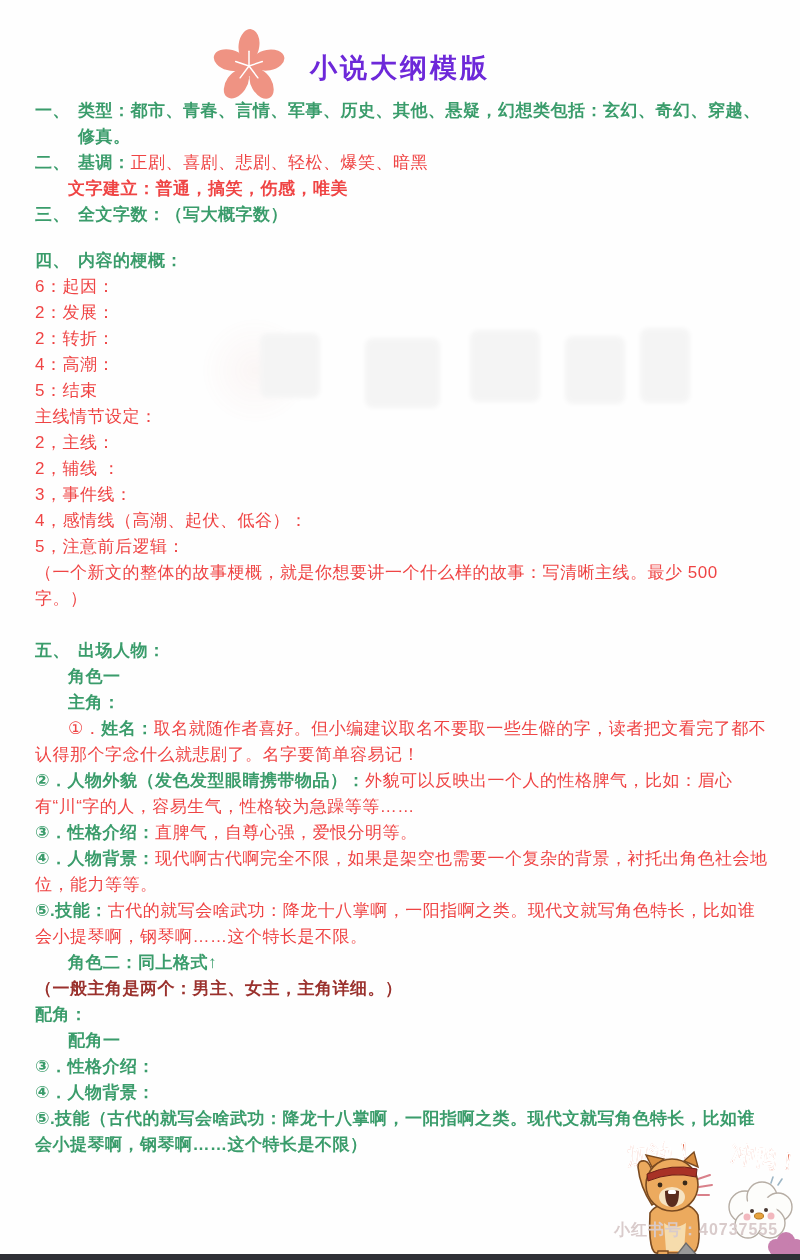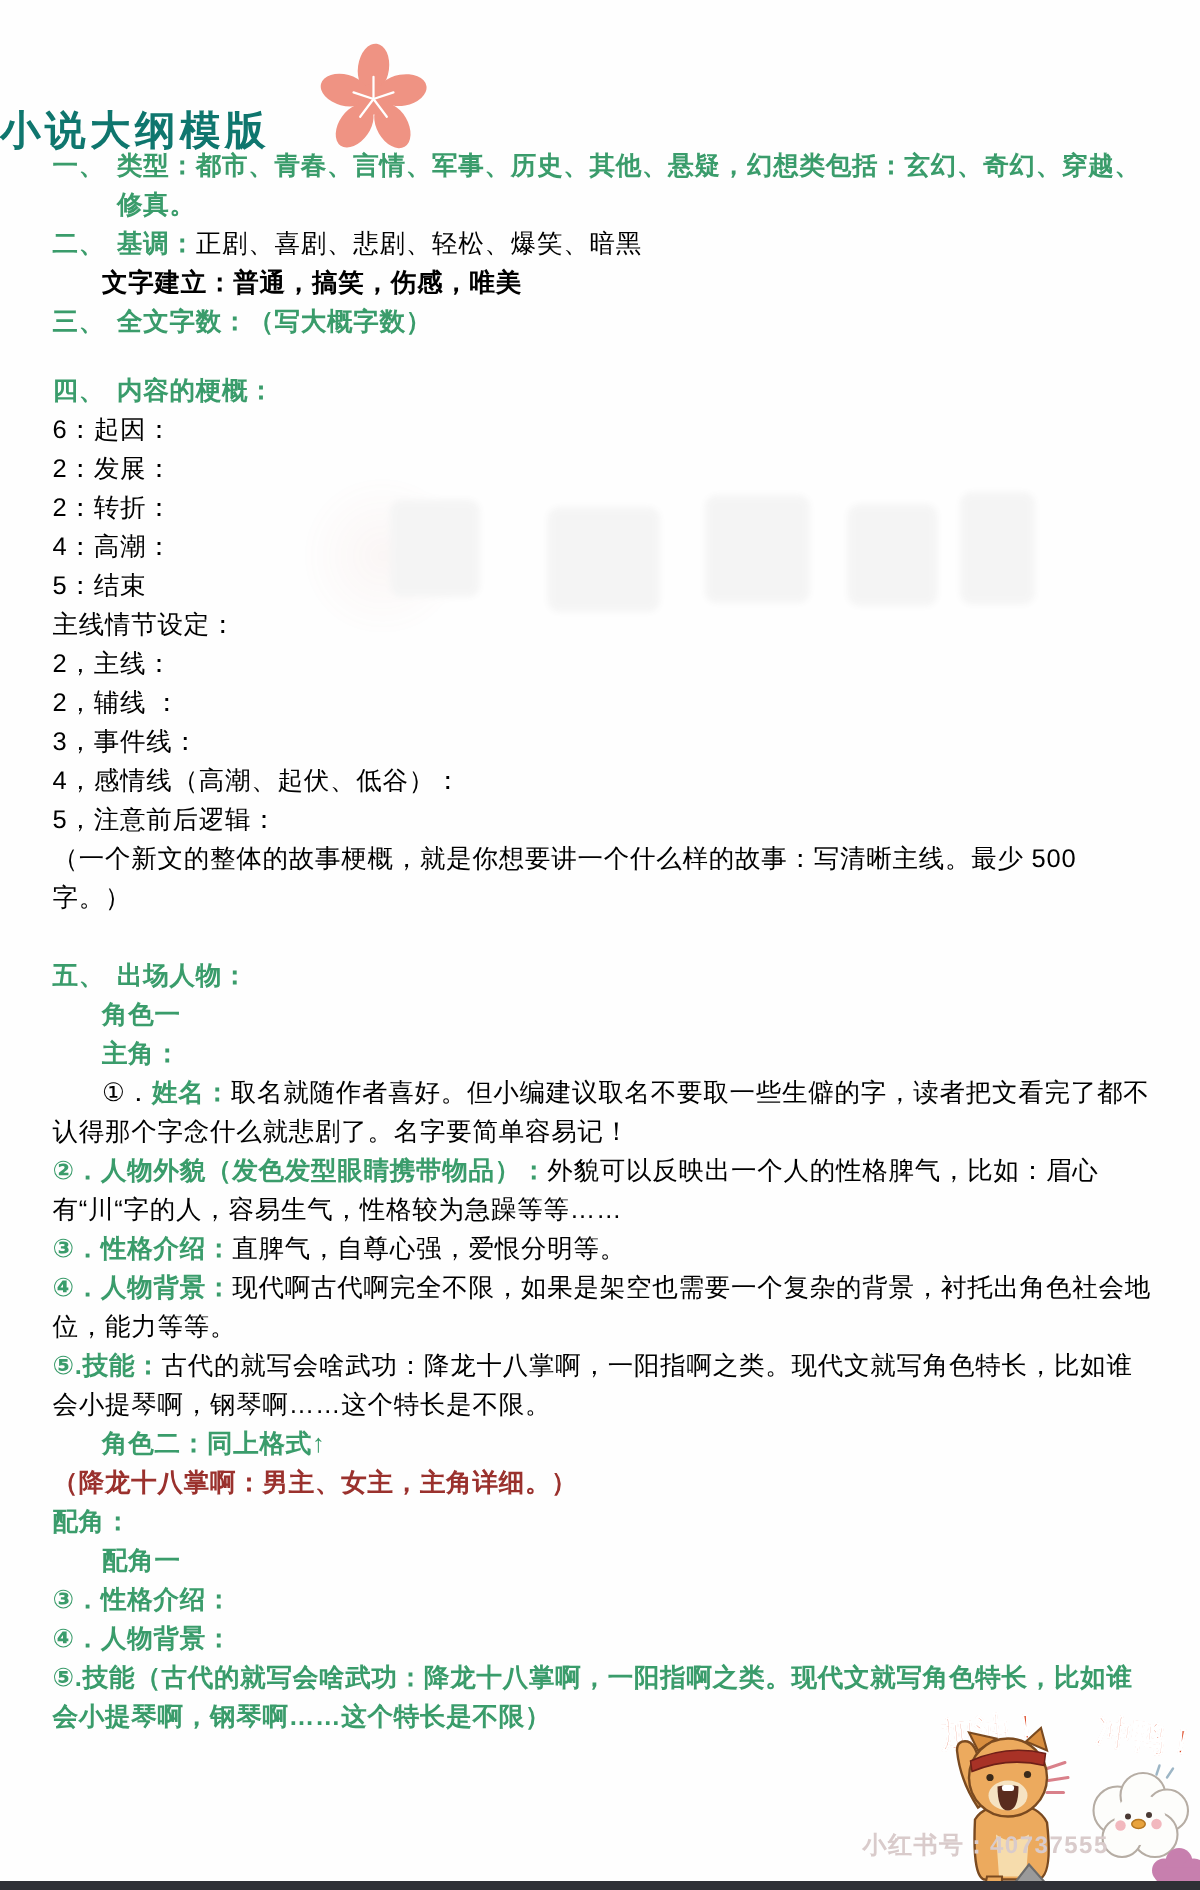--- a/index.html
+++ b/index.html
@@ -9,47 +9,47 @@
     margin:0 auto;
     background:#fefefe;
     overflow:hidden;
     font-family:"Liberation Sans","DejaVu Sans",sans-serif;
     color:#2d2d2d;
   }
   
   .doc-header{position:relative;height:96px;}
   .flower{position:absolute;left:212px;top:26px;width:74px;height:80px;}
   .doc-title{
-    margin:0;padding-top:69px;
-    text-align:left;
+    margin:0;padding-top:50px;
+    text-align:center;
     font-size:27px;letter-spacing:3px;
-    font-weight:700;color:#0f766e;
+    font-weight:700;color:#6d28d9;
   }
   
   .doc-body{position:relative;z-index:2;padding:2px 30px 0 35px;}
   .doc-body p{margin:0;font-size:17px;line-height:26px;letter-spacing:.5px;}
   .green{color:#3A9C6B;font-weight:700;}
-  .black{color:#000000;font-weight:400;}
+  .black{color:#ef4444;font-weight:400;}
   .hang{display:flex;}
   .hang .lbl{flex:0 0 43px;}
   .hang .txt{flex:1;}
   .indent1{padding-left:33px;font-weight:bold;}
   .tindent{text-indent:33px;}
   .gap20{height:20px;}
   .gap26{height:26px;}
   .rednote{color:#9A312D;font-weight:700;}
   
   .faint-watermark{position:absolute;left:205px;top:308px;width:490px;height:120px;z-index:1;opacity:.05;filter:blur(2px);}
   .faint-watermark .blob{position:absolute;background:#555;border-radius:8px;}
   .faint-watermark .pink{position:absolute;left:-10px;top:10px;width:120px;height:105px;border-radius:50%;
     background:radial-gradient(circle,#c06a5f 0%,rgba(192,106,95,0) 70%);opacity:2;}
   
   .bottom-bar{position:absolute;left:0;bottom:0;width:800px;height:6px;background:#2f3036;z-index:5;}
   .id-watermark{
-    position:absolute;left:575px;top:1220px;z-index:4;
+    position:absolute;left:614px;top:1220px;z-index:4;
     font-size:16px;letter-spacing:1px;color:#d9cbcb;font-weight:700;
   }
   .sticker{position:absolute;right:0;bottom:5px;width:220px;height:128px;z-index:3;}
   .cheer{font-weight:700;font-size:23px;fill:#DD4B28;stroke:#ffffff;stroke-width:.7px;
     font-family:"Liberation Sans","DejaVu Sans",sans-serif;}
 </style>
 </head>
 <body>
 
 <div class="page">
@@ -139,21 +139,21 @@
     <p><span class="green">②．</span><span class="green">人物外貌（发色发型眼睛携带物品）：</span><span class="black">外貌可以反映出一个人的性格脾气，比如：眉心有“川“字的人，容易生气，性格较为急躁等等……</span></p>
 
     <p><span class="green">③．</span><span class="green">性格介绍：</span><span class="black">直脾气，自尊心强，爱恨分明等。</span></p>
 
     <p><span class="green">④．</span><span class="green">人物背景：</span><span class="black">现代啊古代啊完全不限，如果是架空也需要一个复杂的背景，衬托出角色社会地位，能力等等。</span></p>
 
     <p><span class="green">⑤.</span><span class="green">技能：</span><span class="black">古代的就写会啥武功：降龙十八掌啊，一阳指啊之类。现代文就写角色特长，比如谁会小提琴啊，钢琴啊……这个特长是不限。</span></p>
 
     <p class="indent1 green">角色二：同上格式↑</p>
 
-    <p class="rednote">（降龙十八掌啊：男主、女主，主角详细。）</p>
+    <p class="rednote">（一般主角是两个：男主、女主，主角详细。）</p>
 
     <p class="green">配角：</p>
     <p class="indent1 green">配角一</p>
 
     <p class="green">③．性格介绍：</p>
     <p class="green">④．人物背景：</p>
     <p class="green">⑤.技能（古代的就写会啥武功：降龙十八掌啊，一阳指啊之类。现代文就写角色特长，比如谁会小提琴啊，钢琴啊……这个特长是不限）</p>
 
   </main>
 

